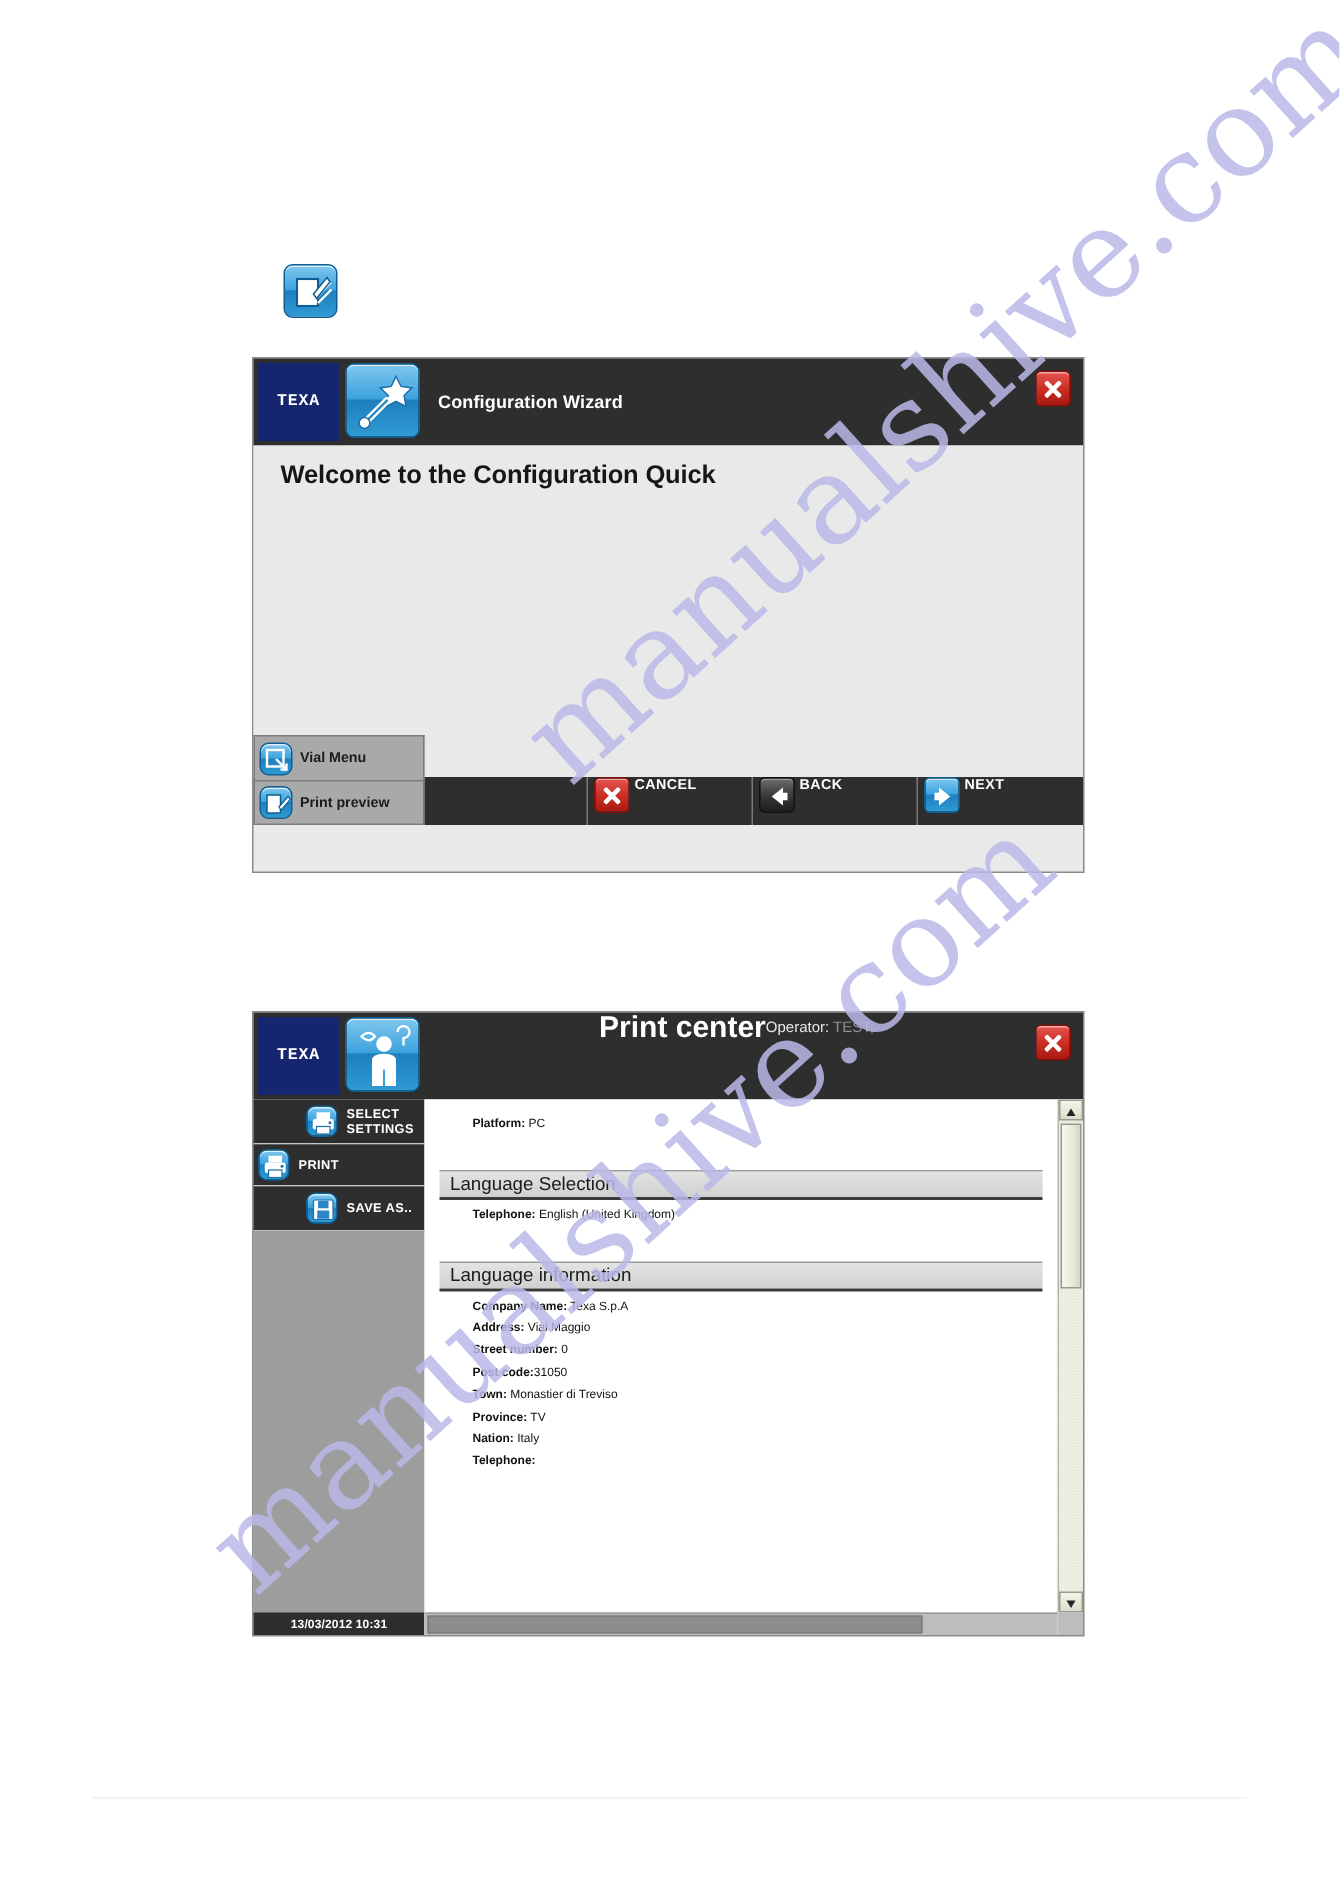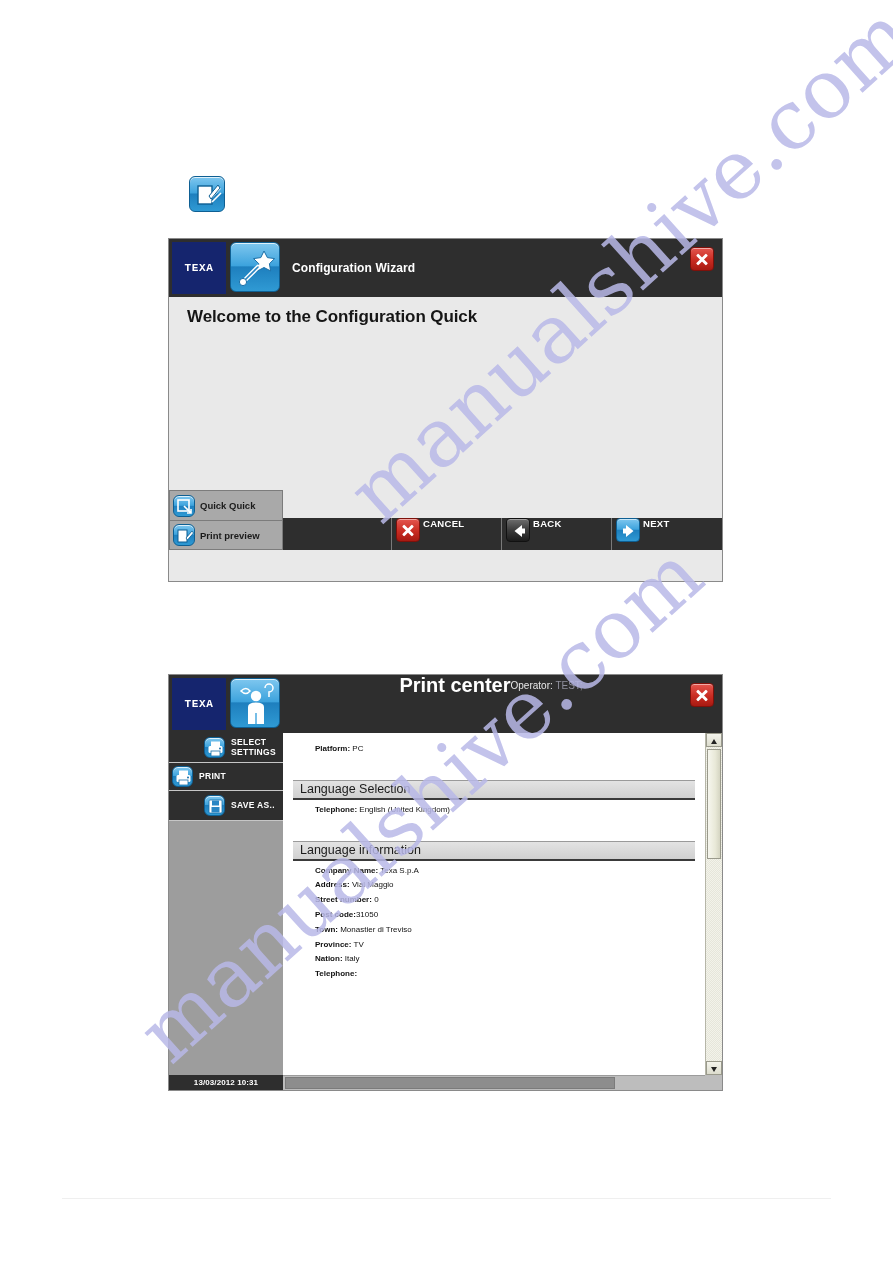--- a/index.html
+++ b/index.html
@@ -402,21 +402,21 @@
       <div class="welcome">Welcome to the Configuration Quick</div>
 
       <div class="side-panel">
         <div class="side-btn">
           <span class="tile">
             <svg width="22" height="22" viewBox="0 0 22 22">
               <rect x="4" y="4" width="11" height="11" fill="none" stroke="#ffffff" stroke-width="1.6"></rect>
               <path d="M10 10 L17 17 M17 13 L17 17 L13 17" stroke="#ffffff" stroke-width="1.6" fill="none"></path>
             </svg>
           </span>
-          <span class="lbl">Quick Quick</span>
+          <span class="lbl">Vial Menu</span>
         </div>
         <div class="side-btn">
           <span class="tile">
             <svg width="22" height="22" viewBox="0 0 22 22">
               <rect x="4" y="5" width="9" height="12" fill="#ffffff" stroke="#0e5f93" stroke-width="1"></rect>
               <path d="M12 13 L18 6 L19.5 8 L13.5 15 Z" fill="#ffffff" stroke="#0e5f93" stroke-width=".8"></path>
             </svg>
           </span>
           <span class="lbl">Print preview</span>
         </div>

